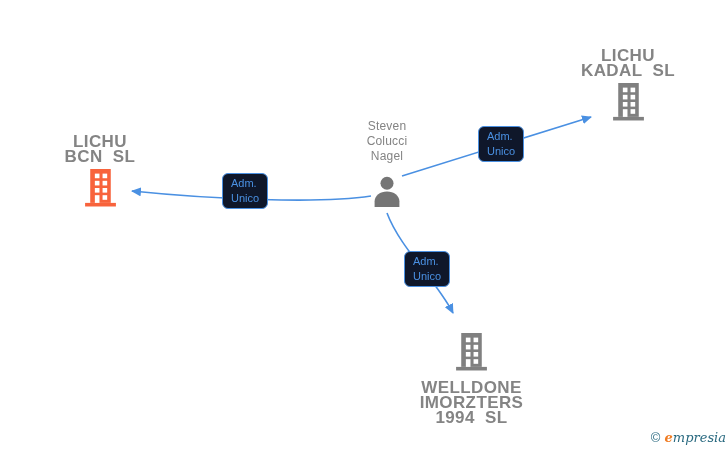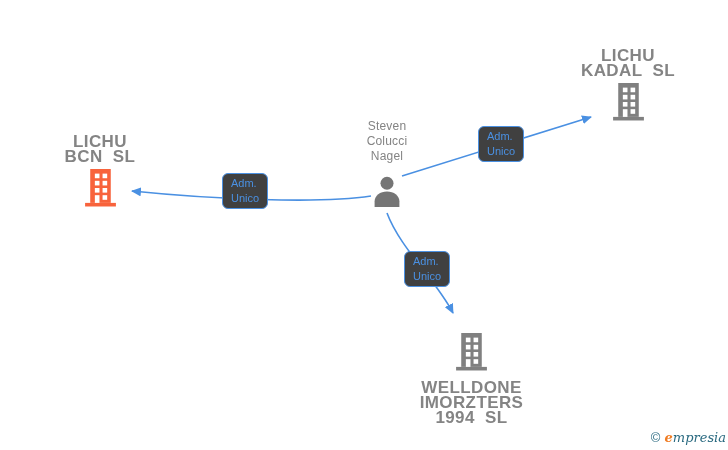--- a/index.html
+++ b/index.html
@@ -12,21 +12,21 @@
   .node-name{
     white-space:pre-wrap;text-align:center;color:#848484;
     font-size:17px;line-height:15px;font-weight:bold;letter-spacing:.4px;
   }
   .person-name{
     white-space:pre-wrap;text-align:center;color:#848484;
     font-size:12px;line-height:15px;font-weight:normal;letter-spacing:.2px;
   }
   .node-icon{display:inline-block;margin-top:5px;line-height:0;}
   .edge-label{
-    position:absolute;background:#404040;border:1.5px solid #4a90e2;
+    position:absolute;background:#0f172a;border:1.5px solid #4a90e2;
     border-radius:6px;padding:2px 8px;color:#4a90e2;font-size:11px;
     line-height:15px;white-space:pre-line;text-align:left;
   }
   #brand{
     position:absolute;right:2px;bottom:3px;font-size:13px;
     font-family:"DejaVu Serif",serif;font-style:italic;line-height:18px;
   }
   #brand .copy{color:#2a6a80;font-style:normal;font-family:"Liberation Sans",sans-serif;}
   #brand .e{color:#f07c23;font-weight:bold;}
   #brand .rest{color:#2a6a80;}

